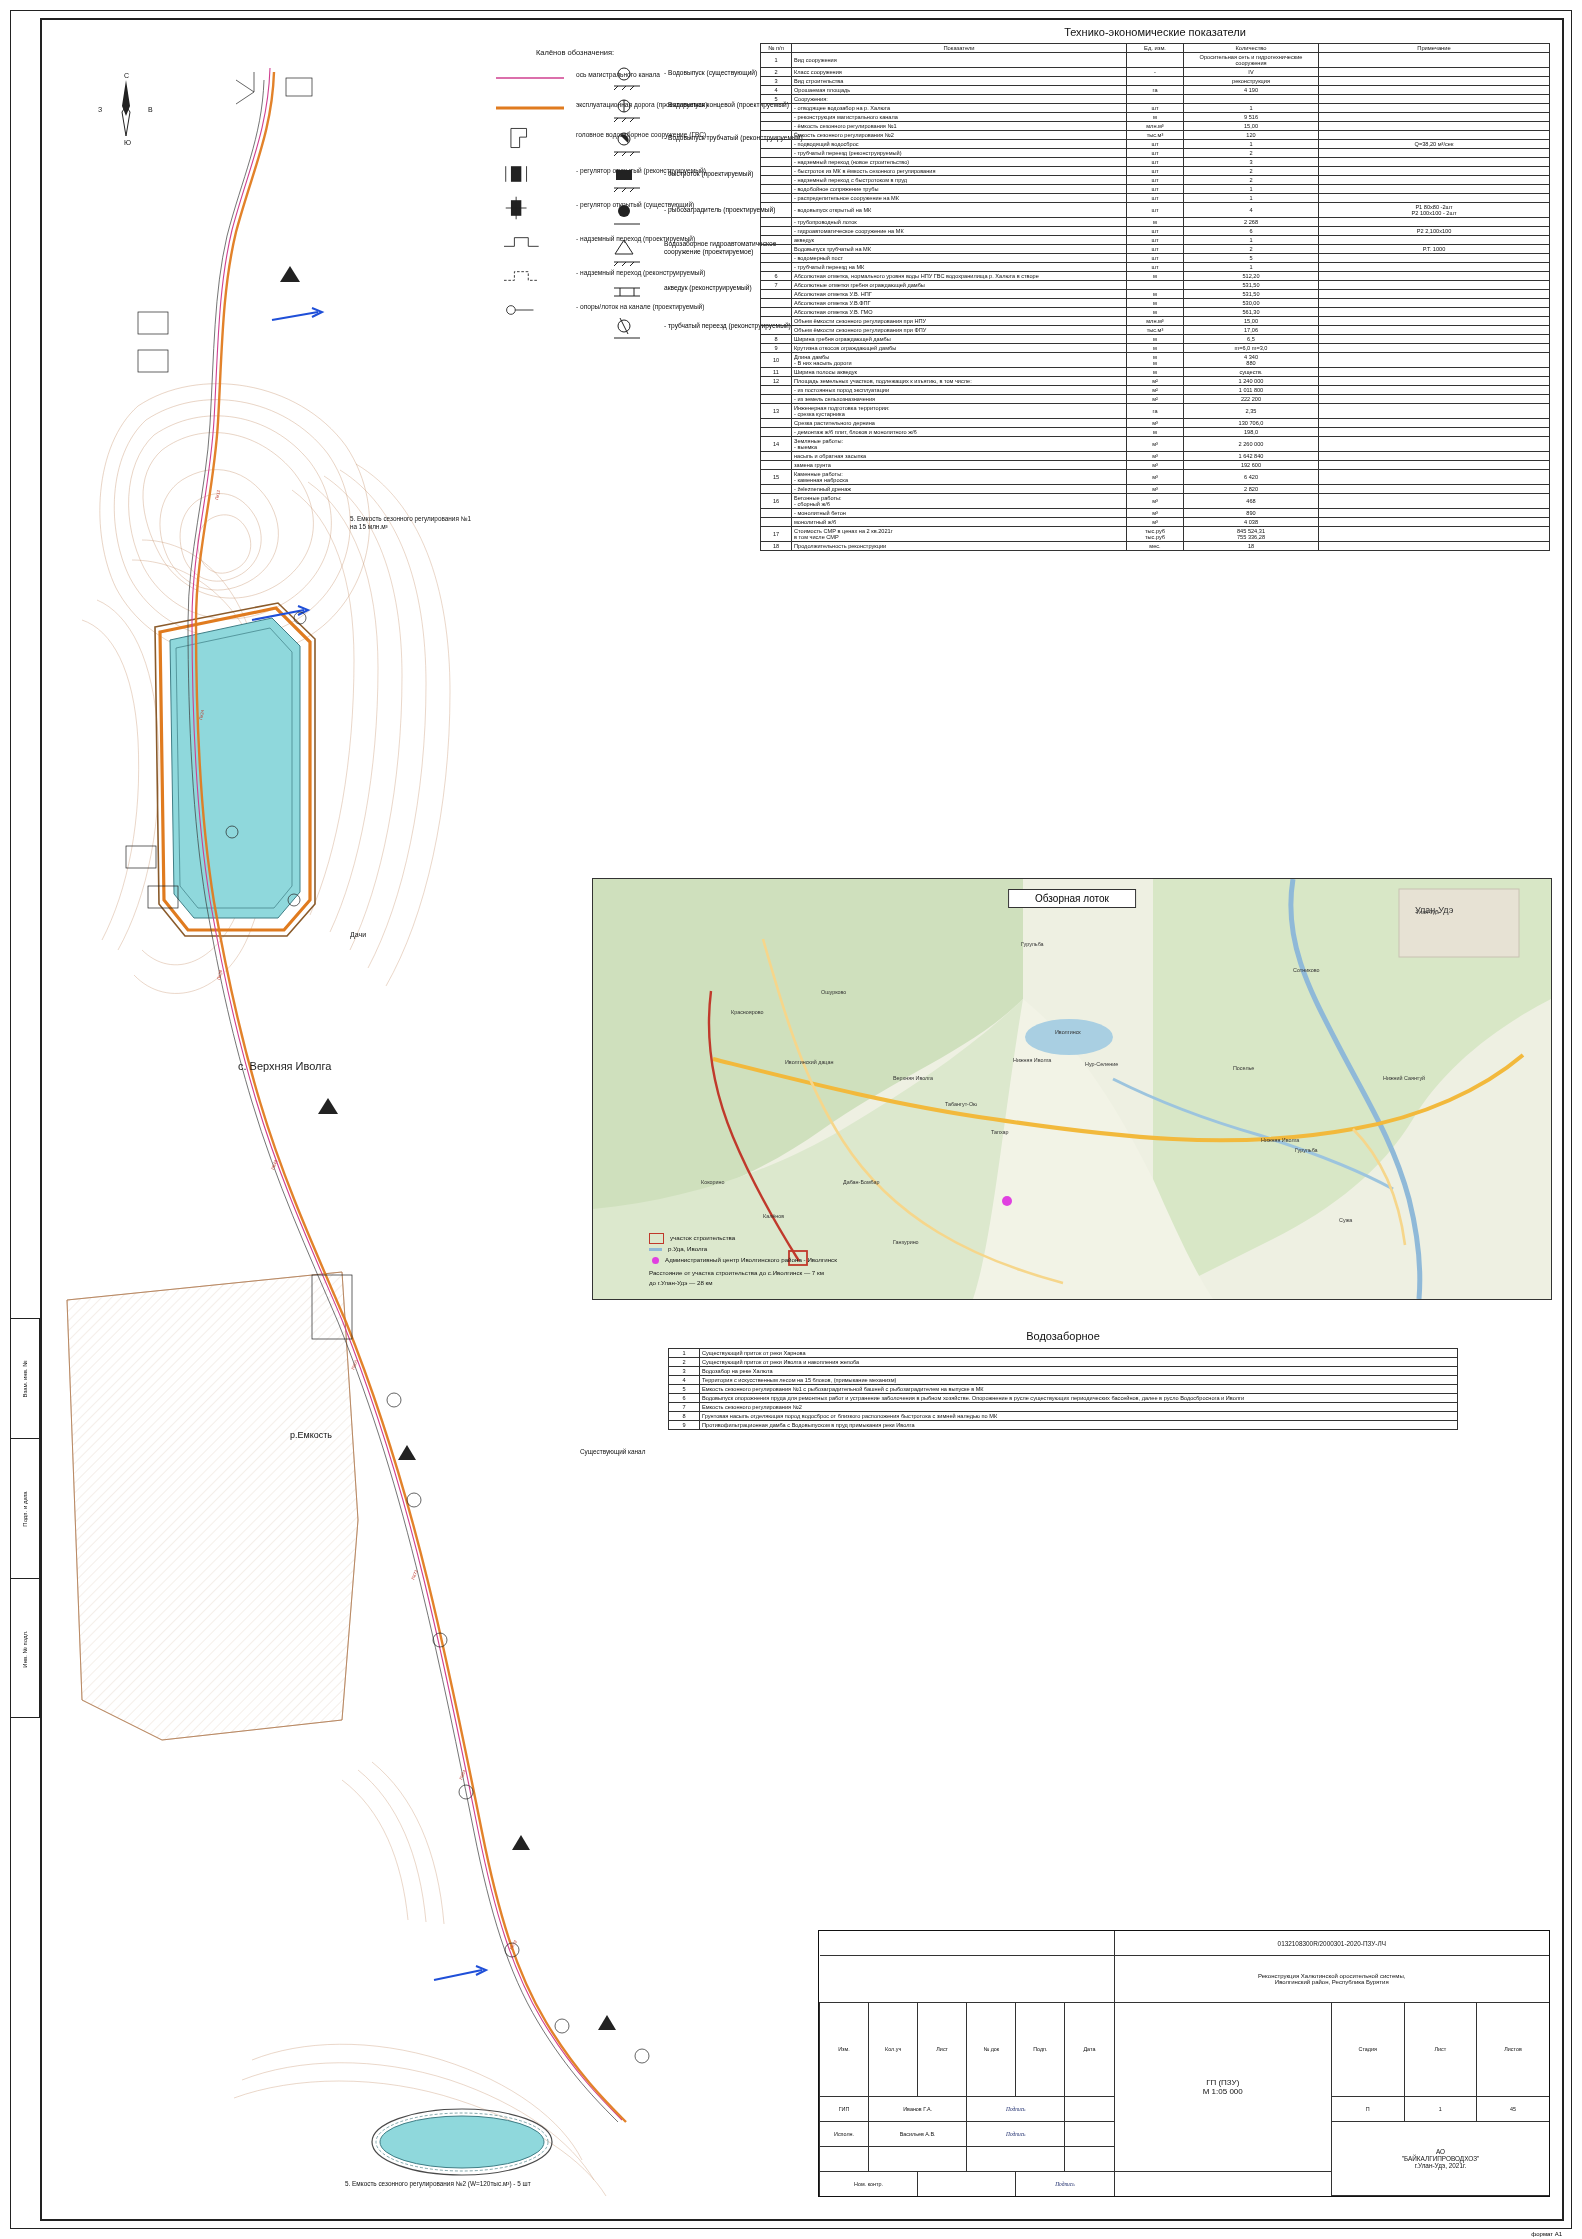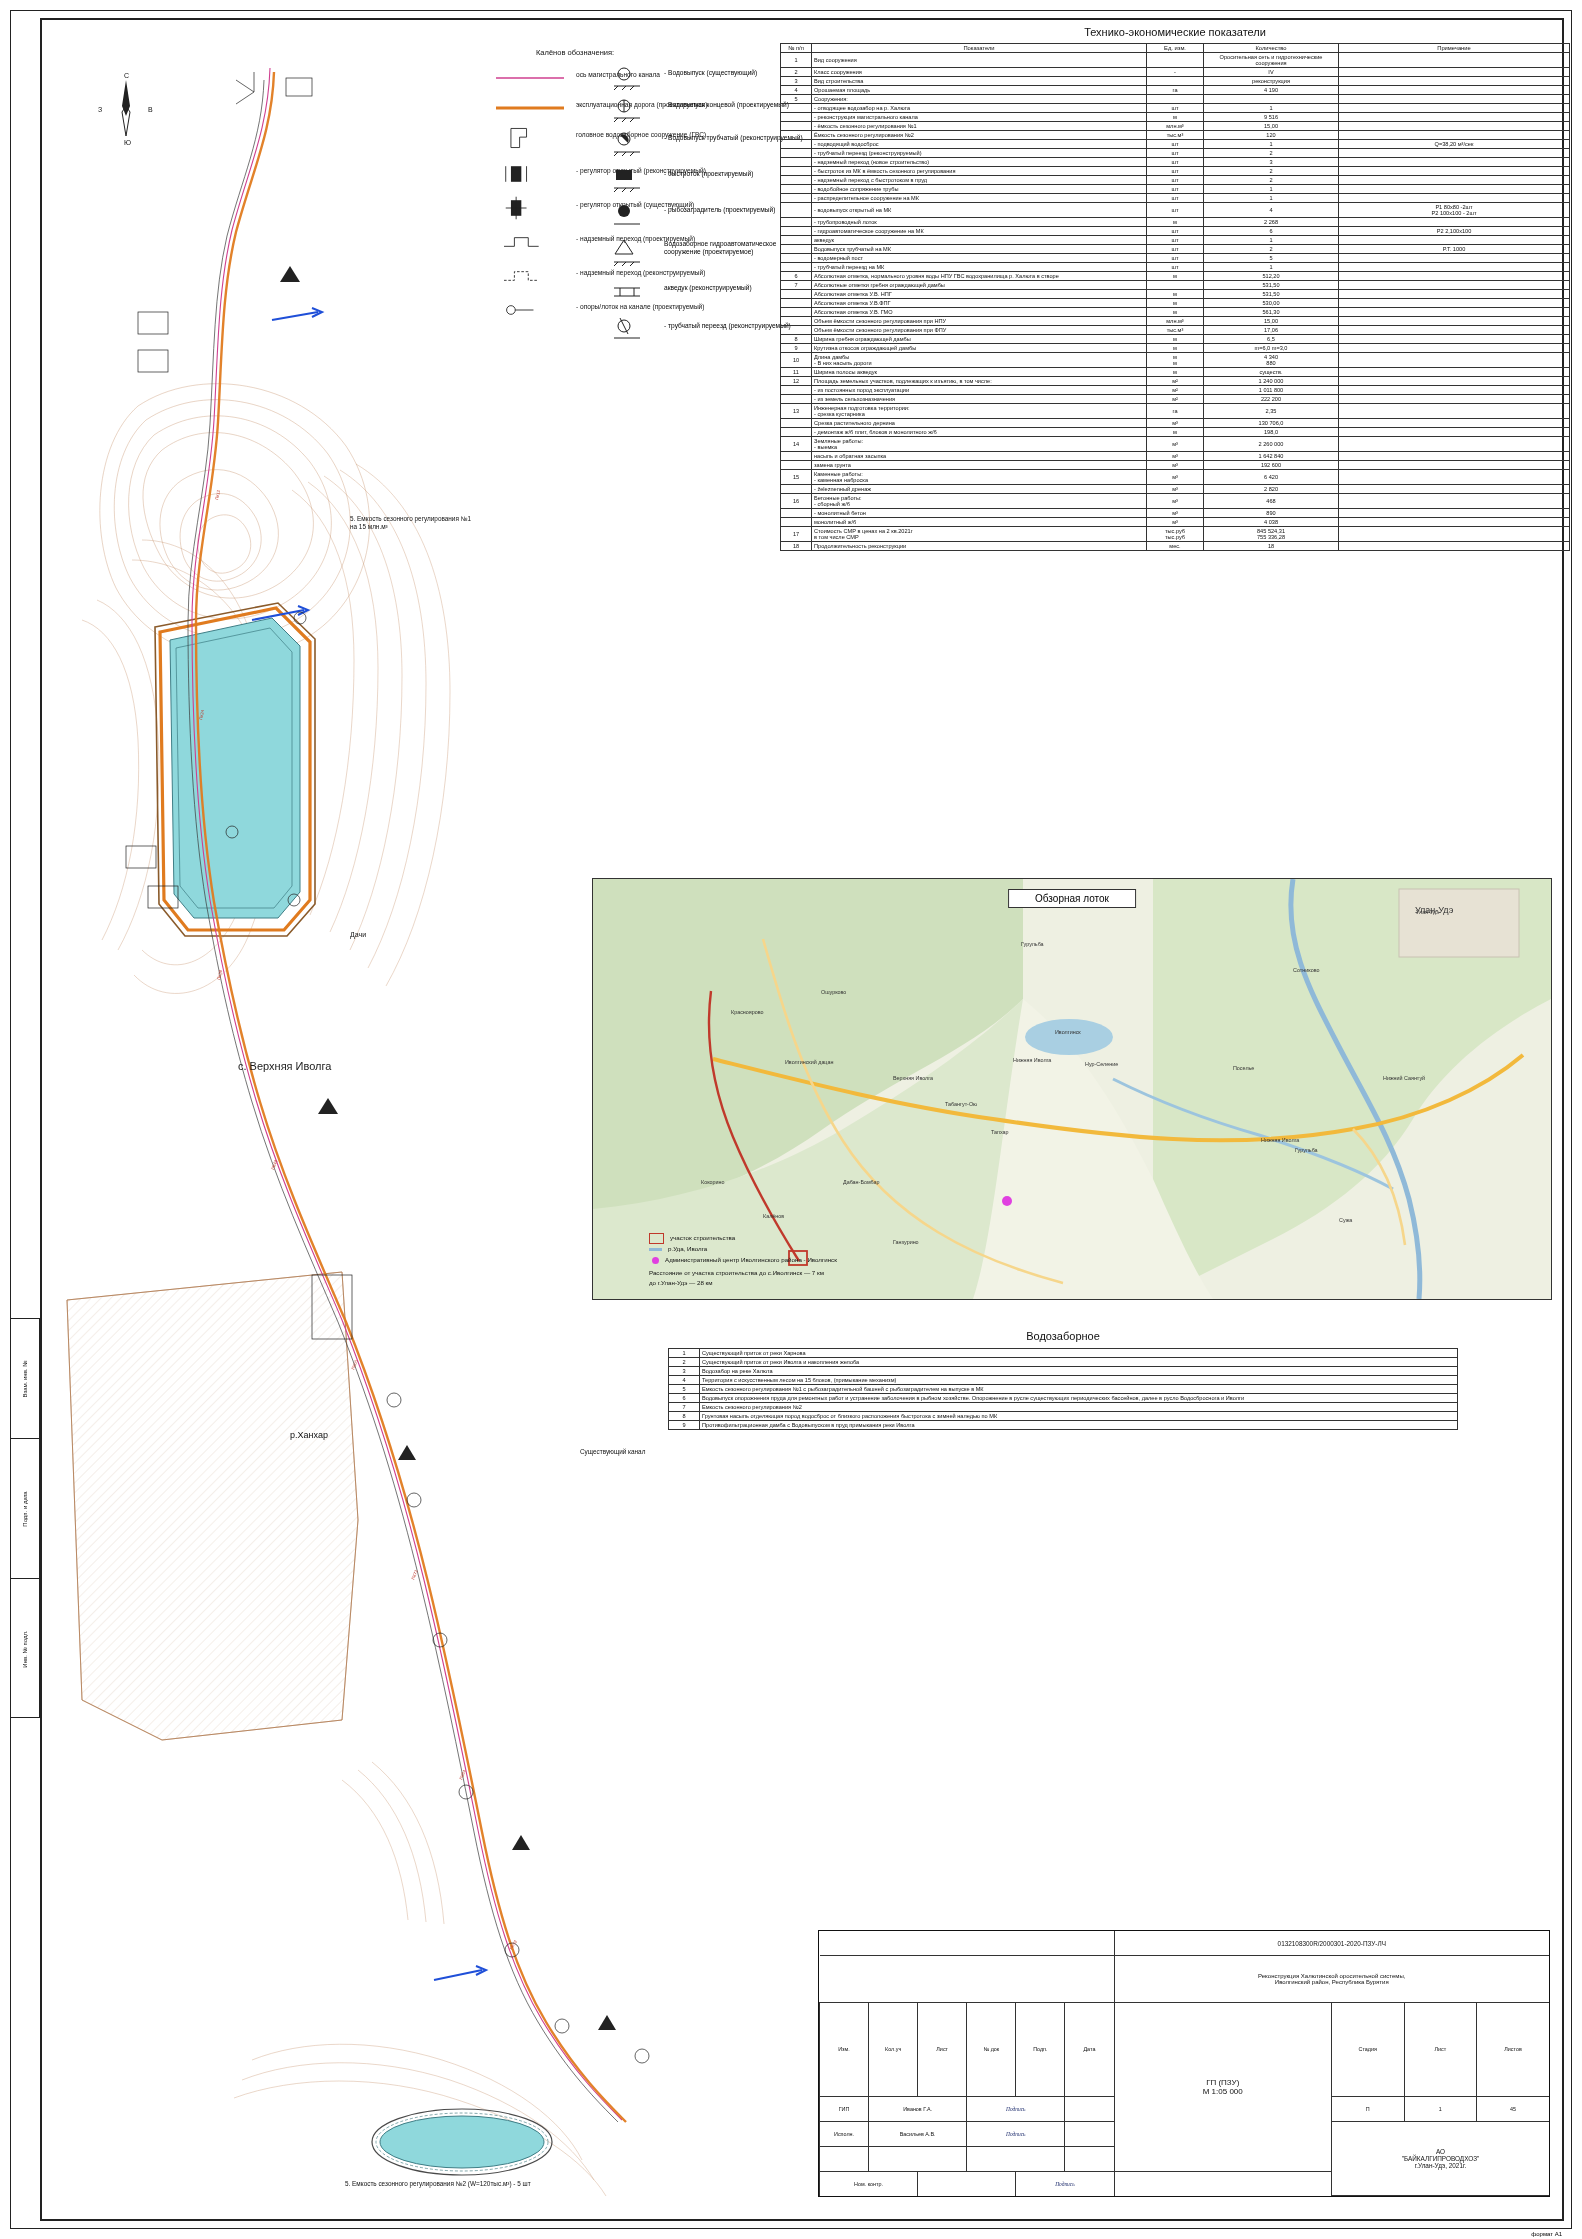--- a/index.html
+++ b/index.html
@@ -27,21 +27,21 @@
   .legend .lbl{position:absolute;left:82px;top:6px;width:210px;font-size:6.6px;line-height:1.25;}
   .legend2{position:absolute;left:690px;}
   .villname{position:absolute;font-size:11px;color:#1b1b1b;}
   .rivname{position:absolute;font-size:9px;color:#111;}
   .note{position:absolute;font-size:6.4px;color:#111;line-height:1.3;}
   
   .tbl-title{font-size:11px;text-align:center;margin-bottom:5px;color:#111;}
   table{border-collapse:collapse;width:100%;}
   td,th{border:.7px solid #333;font-size:5.6px;padding:1px 2px;color:#111;vertical-align:middle;}
   th{font-weight:400;text-align:center;font-size:5.8px;}
-  .tech{position:absolute;left:760px;top:26px;width:790px;margin-left:20px;}
+  .tech{position:absolute;left:760px;top:26px;width:790px;}
   .c{text-align:center;}
   
   .ovr{position:absolute;left:592px;top:878px;width:958px;height:420px;border:1px solid #333;background:#e8ecd9;overflow:hidden;}
   .ovr-title{position:absolute;left:50%;top:10px;transform:translateX(-50%);background:#fff;border:1px solid #333;padding:3px 26px;font-size:10px;}
   .ovr-leg{position:absolute;left:56px;bottom:12px;font-size:6.2px;line-height:1.5;color:#111;}
   .ovr-leg .sq{display:inline-block;width:13px;height:9px;border:1.3px solid #c0392b;vertical-align:middle;margin-right:6px;}
   .ovr-leg .dot{display:inline-block;width:7px;height:7px;border-radius:50%;background:#e040e0;vertical-align:middle;margin-right:6px;margin-left:3px;}
   .ovr-lbl{position:absolute;font-size:5.4px;color:#333;}
   
   .expl{position:absolute;left:668px;top:1330px;width:790px;}
@@ -325,21 +325,21 @@
   <svg style="position:absolute;left:96px;top:70px;width:60px;height:76px" viewBox="0 0 60 76">
     <path d="M30 10 L34 36 L30 46 L26 36 Z" fill="#222"></path>
     <path d="M30 66 L34 42 L30 36 L26 42 Z" fill="none" stroke="#222"></path>
     <text x="28" y="8" font-size="7" fill="#111">С</text>
     <text x="28" y="75" font-size="7" fill="#111">Ю</text>
     <text x="2" y="42" font-size="7" fill="#111">З</text>
     <text x="52" y="42" font-size="7" fill="#111">В</text>
   </svg>
 
   <span class="villname" style="left:238px;top:1060px;">с. Верхняя Иволга</span>
-  <span class="rivname" style="left:290px;top:1430px;">р.Ханхар</span>
+  <span class="rivname" style="left:290px;top:1430px;">р.Емкость</span>
   <span class="note" style="left:580px;top:1448px;">Существующий канал</span>
   <span class="note" style="left:350px;top:930px;font-size:7px">Дачи</span>
   <span class="note" style="left:350px;top:515px;width:160px;white-space:pre-line">5. Емкость сезонного регулирования №1
 на 15 млн.м³</span>
   <span class="note" style="left:345px;top:2180px;width:230px;white-space:pre-line">5. Емкость сезонного регулирования №2 (W=120тыс.м³) - 5 шт</span>
 
   <div class="tech">
     <div class="tbl-title">Технико-экономические показатели</div>
     <table>
       <thead>

